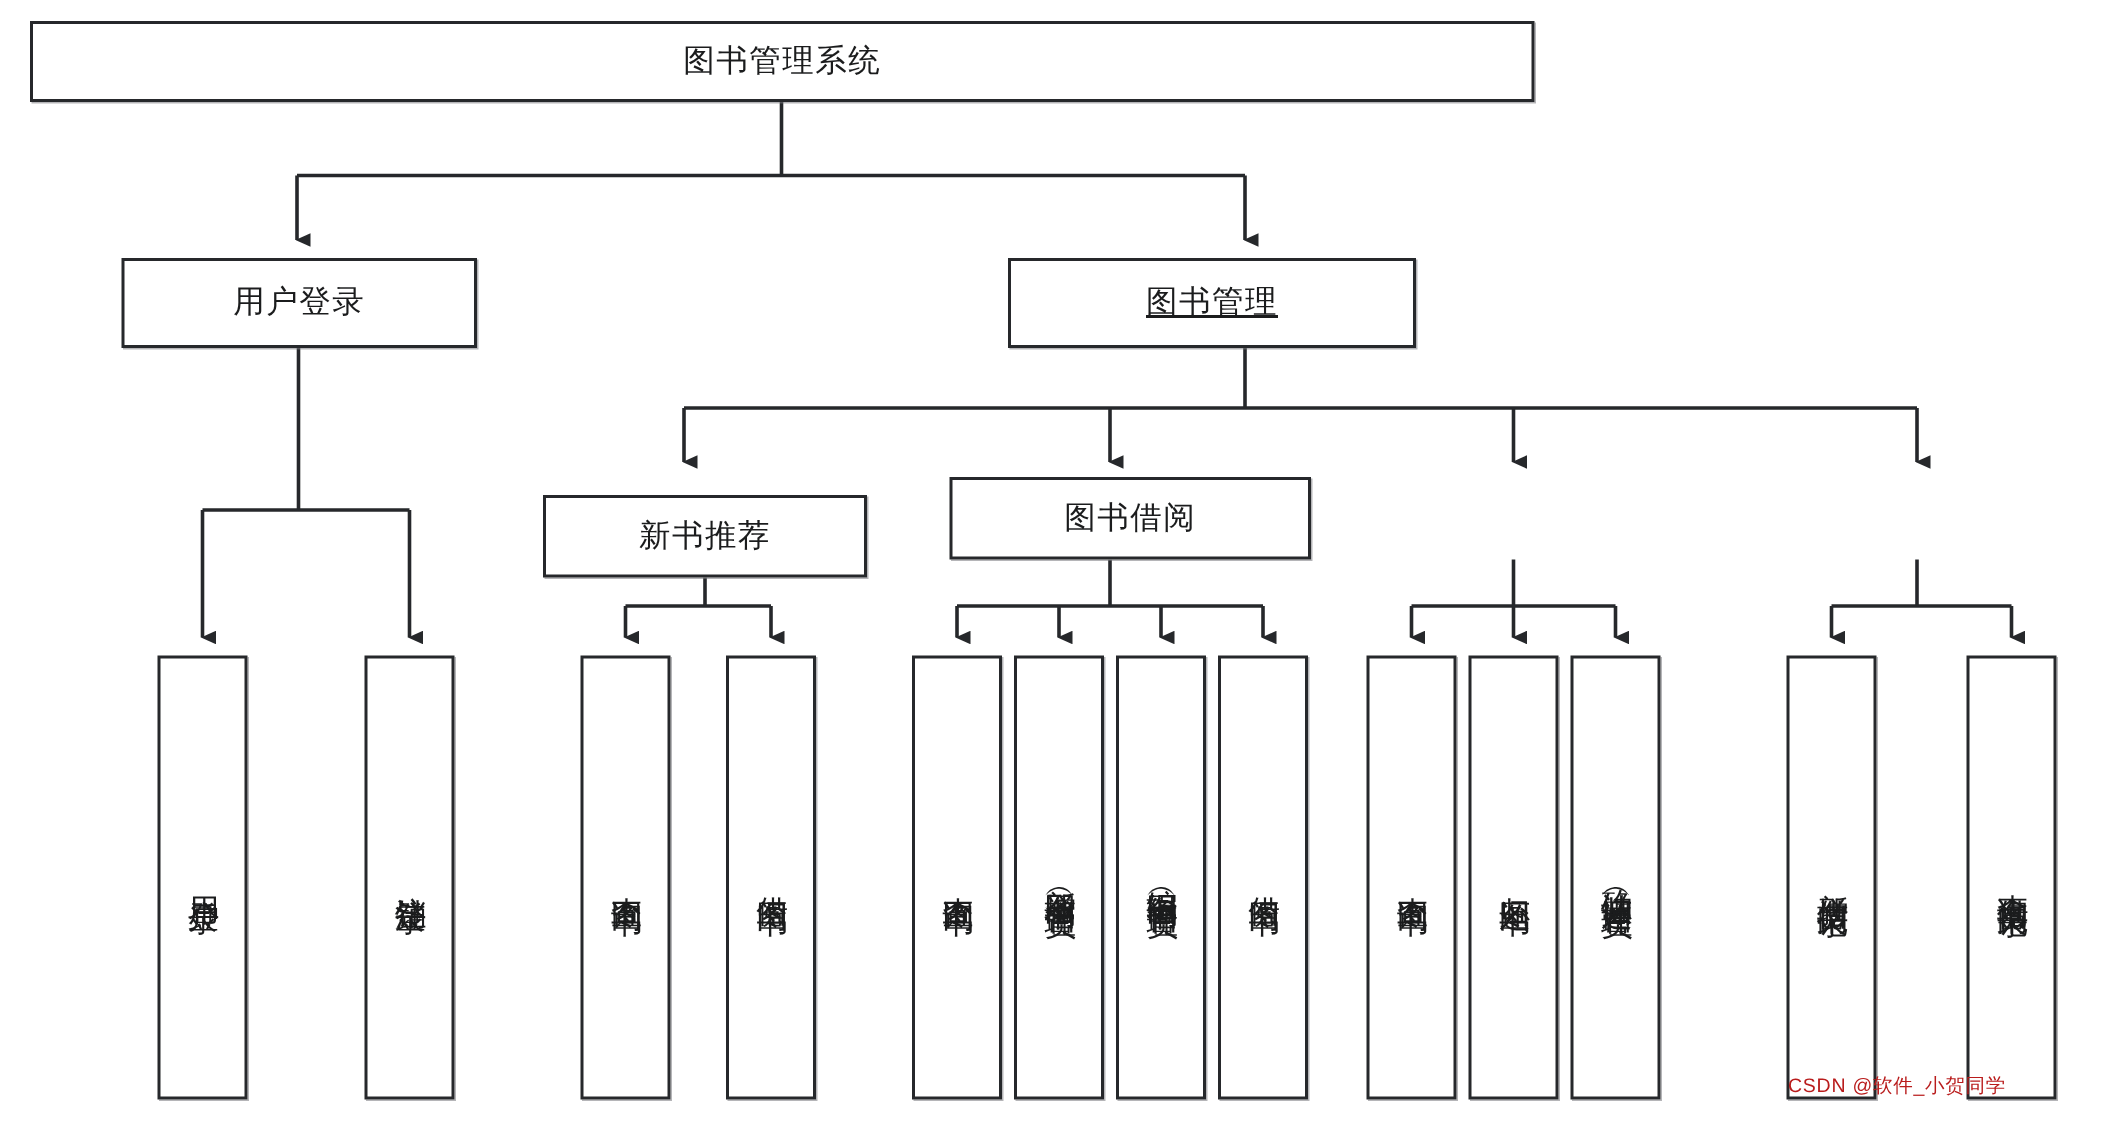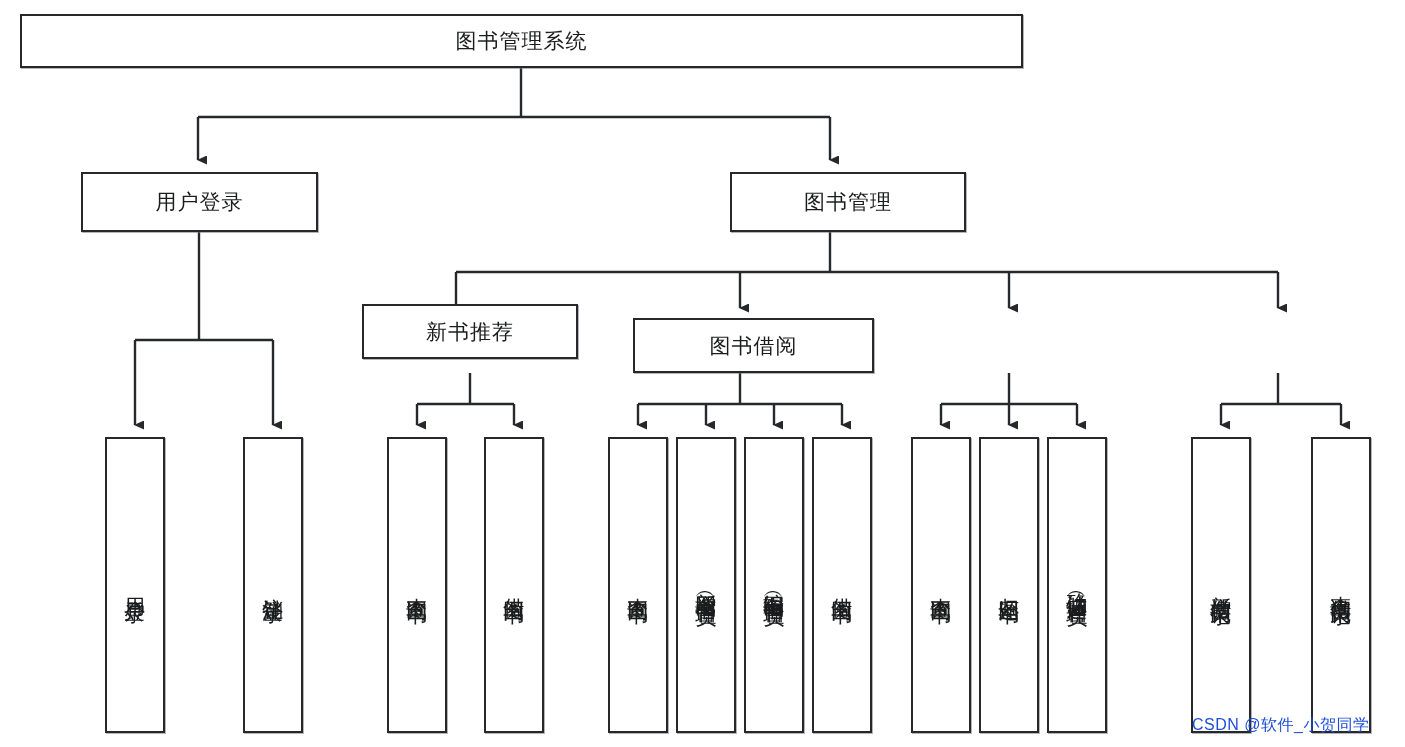--- a/index.html
+++ b/index.html
@@ -49,22 +49,22 @@
     align-items: center;
     justify-content: center;
     text-align: center;
     white-space: nowrap;
   }
   .node-label {
     display: block;
   }
   .watermark {
     position: absolute;
-    font-size: 16px;
-    color: #1d4ed8;
+    font-size: 13px;
+    color: #b91c1c;
     letter-spacing: 0.5px;
     white-space: nowrap;
     user-select: none;
   }
 </style>
 </head>
 <body>
 
 <div id="canvas">
 
@@ -118,25 +118,25 @@
     </g>
   </svg>
 
   <div class="node horiz" style="left:20px; top:14px; width:1003px; height:54px;">
     <span class="node-label">图书管理系统</span>
   </div>
 
   <div class="node horiz" style="left:81px; top:172px; width:237px; height:60px;">
     <span class="node-label">用户登录</span>
   </div>
-  <div class="node horiz" style="left:730px; top:172px; width:236px; height:60px;">
+  <div class="node horiz" style="left:672px; top:172px; width:272px; height:60px;text-decoration:underline;">
     <span class="node-label">图书管理</span>
   </div>
 
-  <div class="node horiz" style="left:362px; top:304px; width:216px; height:55px;">
+  <div class="node horiz" style="left:362px; top:330px; width:216px; height:55px;">
     <span class="node-label">新书推荐</span>
   </div>
   <div class="node horiz" style="left:633px; top:318px; width:241px; height:55px;">
     <span class="node-label">图书借阅</span>
   </div>
 
   <div class="node vert" style="left:105px; top:437px; width:60px; height:296px;">
     <span class="node-label">用户登录</span>
   </div>
   <div class="node vert" style="left:243px; top:437px; width:60px; height:296px;">

